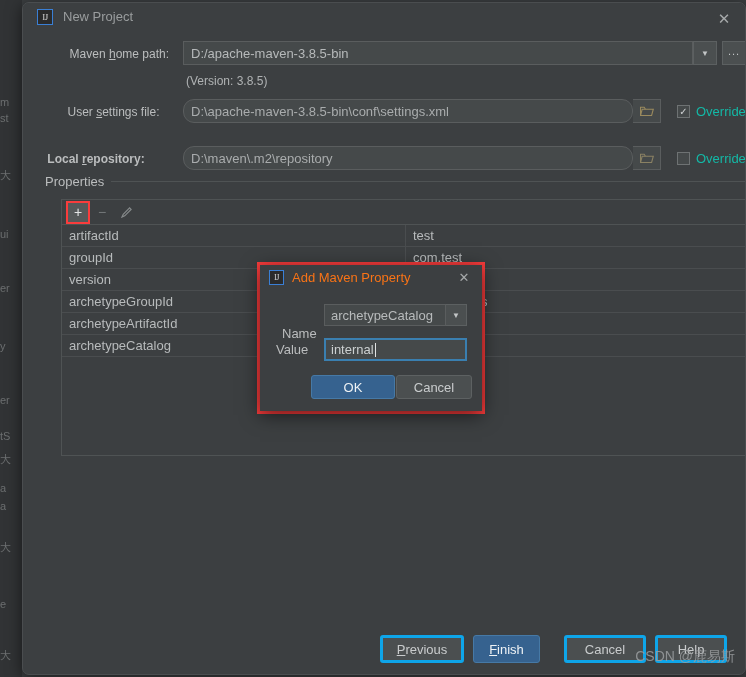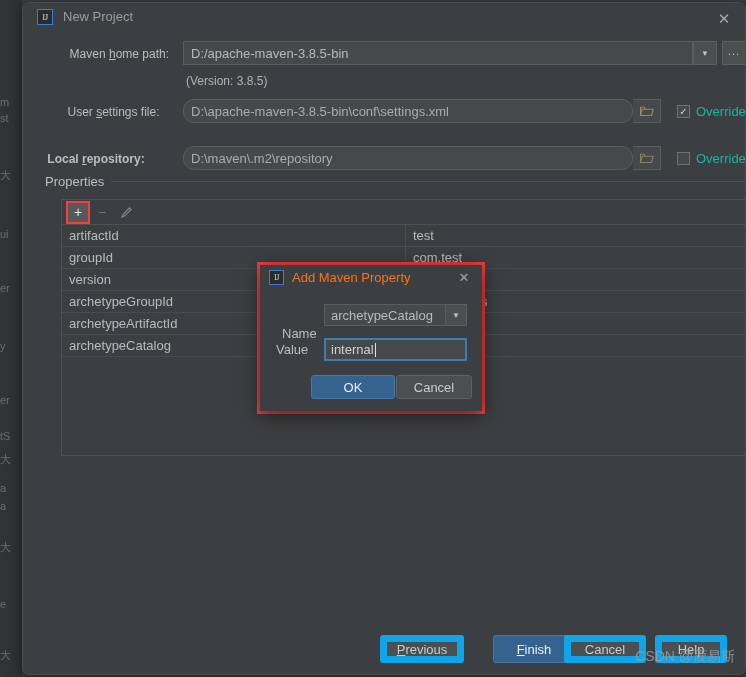--- a/index.html
+++ b/index.html
@@ -185,21 +185,21 @@
   .prop-key { width: 344px; padding-left: 7px; display: flex; align-items: center;
               border-right: 1px solid #4a4d4f; overflow: hidden; white-space: nowrap; }
   .prop-val { flex: 1; padding-left: 7px; display: flex; align-items: center;
               overflow: hidden; white-space: nowrap; }
 
   
   .btn {
     position: absolute;
     height: 28px;
     background: #4b4f50;
-    border: 7px solid #0ea5e9;
+    border: 3px solid #0ea5e9;
     border-radius: 3px;
     color: #c9cccd;
     font-size: 13px;
     display: flex; align-items: center; justify-content: center;
     cursor: pointer;
   }
   .btn.primary {
     background: #36628f;
     border: 1px solid #4679a6;
     color: #eef2f5;
@@ -403,21 +403,21 @@
         <div class="prop-row">
           <div class="prop-key">archetypeCatalog</div>
           <div class="prop-val"></div>
         </div>
       </div>
   </div>
 
   <div class="btn" style="left:357px; top:632px; width:84px;">
       <span><u>P</u>revious</span>
     </div>
-  <div class="btn primary" style="left:470px; top:632px; width:82px;">
+  <div class="btn primary" style="left:450px; top:632px; width:67px;">
       <span><u>F</u>inish</span>
     </div>
   <div class="btn" style="left:541px; top:632px; width:82px;">Cancel</div>
   <div class="btn" style="left:632px; top:632px; width:72px;">Help</div>
 
   <div id="watermark">CSDN @鹿易斯</div>
 </div>
 
 <div id="modal-outline">
   <div id="modal">

